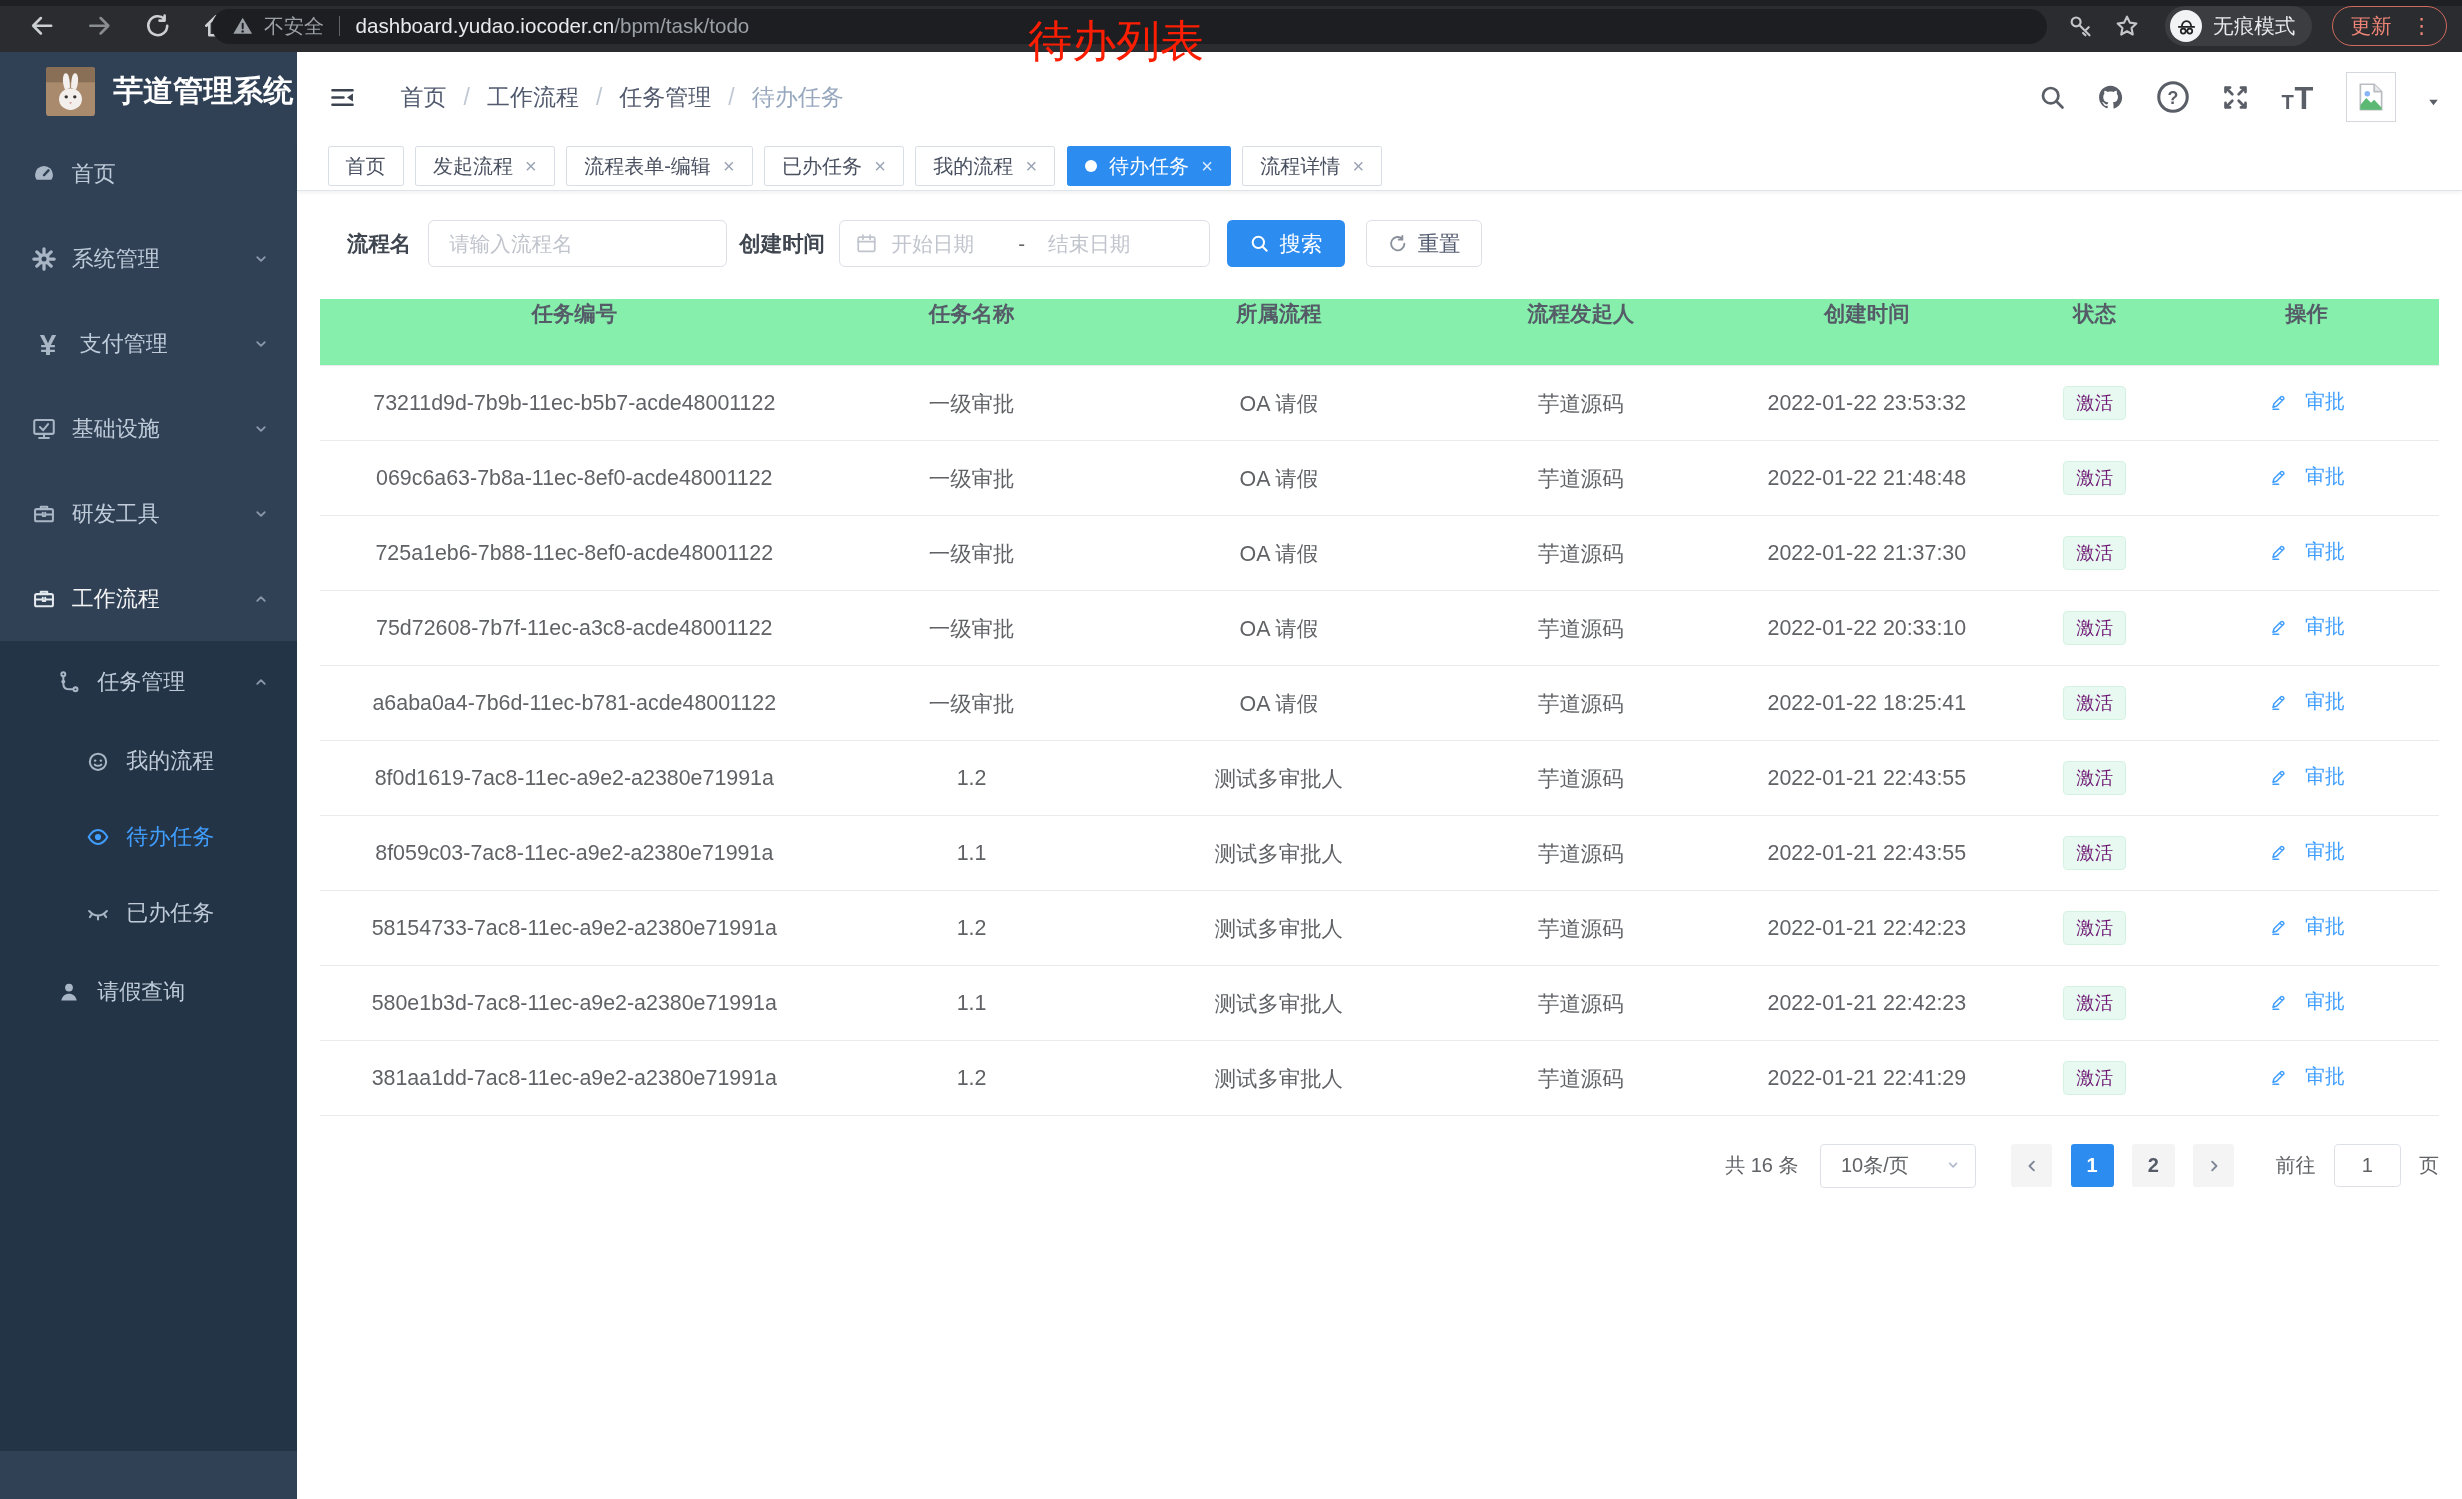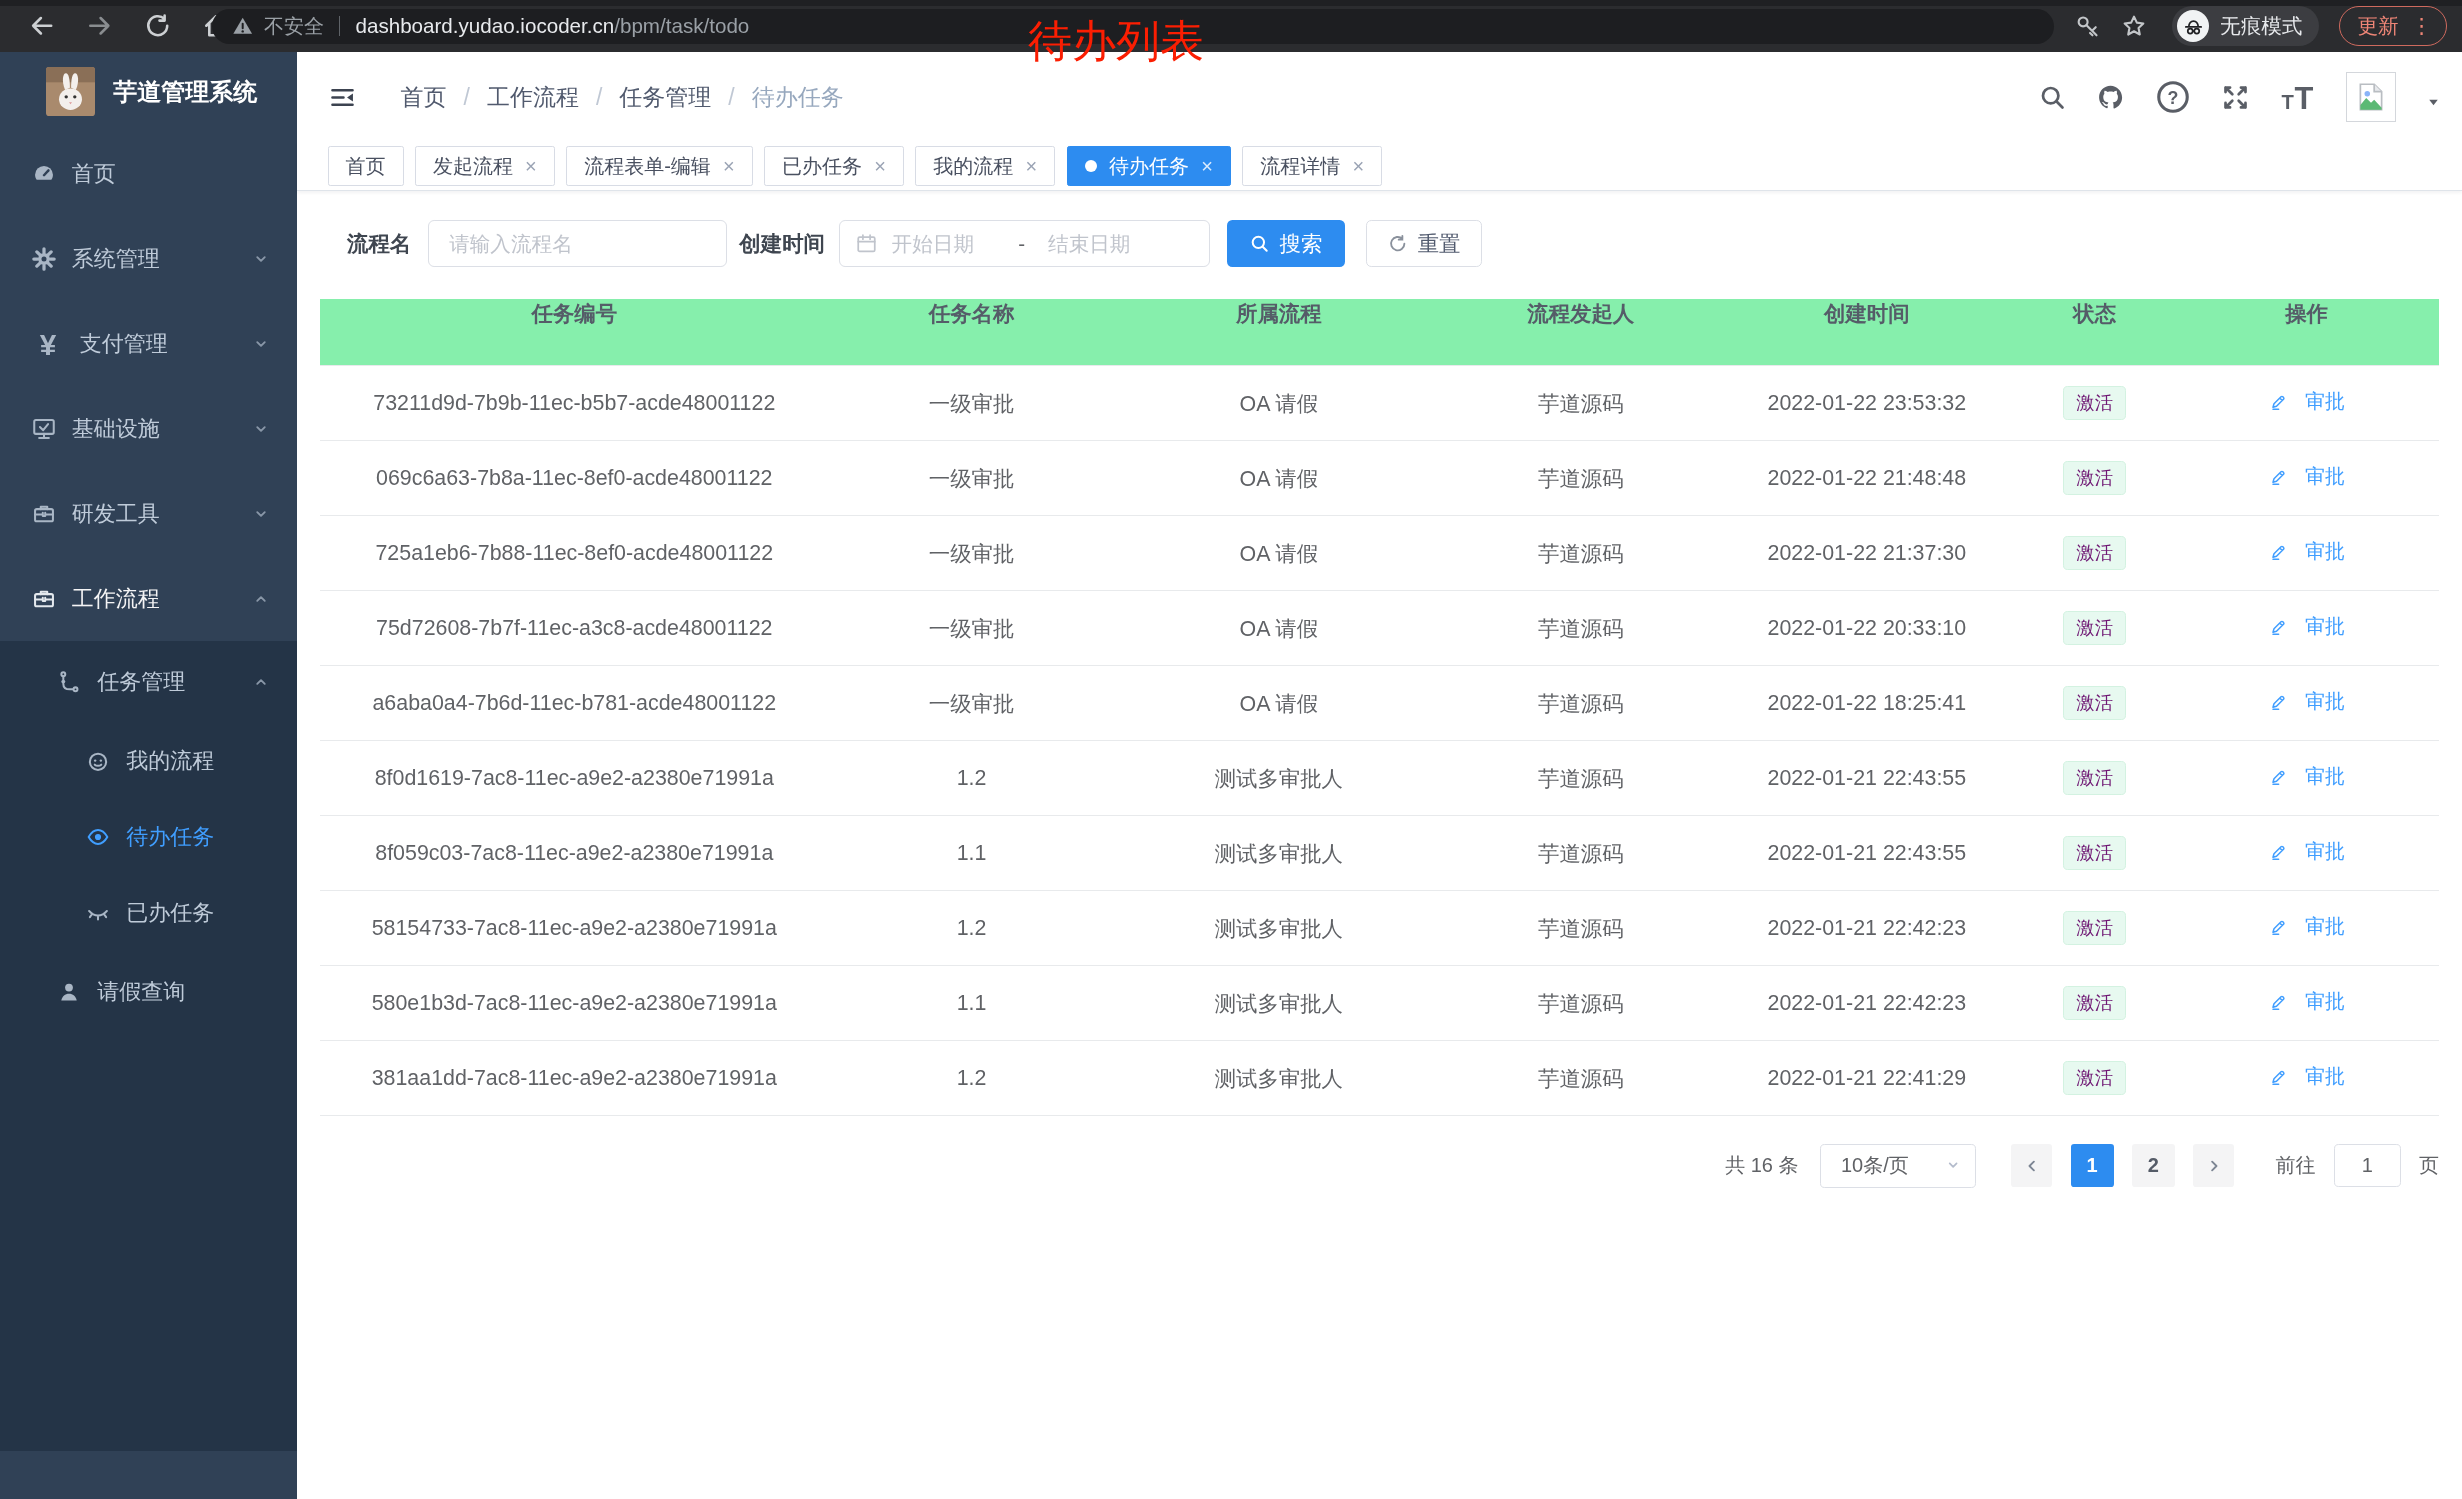--- a/index.html
+++ b/index.html
@@ -38,41 +38,41 @@
   .incognito-pill {
     display:flex; align-items:center; gap:10.7px; background:#3c3d41;
     border-radius:21.4px; padding:3.8px 17px 3.8px 5.3px; margin-left:4.6px;
   }
   .incognito-pill .badge-circle {
     width:32px; height:32px; border-radius:50%; background:#f1f3f4;
     display:grid; place-items:center; font-size:23px; color:#202124;
   }
   .incognito-pill .lbl { color:#e8eaed; font-size:20.6px; white-space:nowrap; }
   .update-pill {
-    display:flex; align-items:center; gap:12px; border:1.5px solid #cf6a5e;
+    display:flex; align-items:center; gap:19px; border:1.5px solid #cf6a5e;
     border-radius:20px; padding:5.3px 13.7px 5.3px 17px; color:#ee8576; cursor:pointer;
   }
   .update-pill .u-lbl { font-size:20.6px; }
   .update-pill .u-dots { font-size:21.4px; letter-spacing:0; }
 
   
   .annotation {
     position:absolute; left:1028px; top:12.2px; z-index:99;
     font-size:44px; color:#fb1e02; white-space:nowrap; pointer-events:none;
   }
 
   
   .app { position:absolute; top:52px; left:0; width:2462px; height:1448px; display:flex; }
 
   
   .sidebar { width:297px; flex-shrink:0; background:#304156; color:#bfcbd9; overflow:hidden; }
   .logo-row { height:79px; display:flex; align-items:center; gap:18.3px; padding-left:46px; }
   .logo-img { width:49px; height:49px; border-radius:3.1px; overflow:hidden; flex-shrink:0; }
   .logo-img svg { width:49px; height:49px; display:block; }
-  .app-title { color:#fff; font-size:24px; font-weight:bold; white-space:nowrap; }
+  .app-title { color:#fff; font-size:30px; font-weight:bold; white-space:nowrap; }
   .menu-item {
     display:flex; align-items:center; position:relative; cursor:pointer;
     font-size:22px; color:#bfcbd9; white-space:nowrap;
   }
   .menu-item .mi-icon { font-size:26px; color:#a9b6c5; flex-shrink:0; }
   .menu-item .mi-label { margin-left:15.3px; }
   .menu-item .mi-chevron { position:absolute; right:26px; font-size:20px; color:#8997a8; }
   .menu-item.lv1 { height:85px; padding-left:30.5px; }
   .menu-item.lv2 { height:82px; padding-left:56px; }
   .menu-item.lv3 { height:76px; padding-left:85px; }

